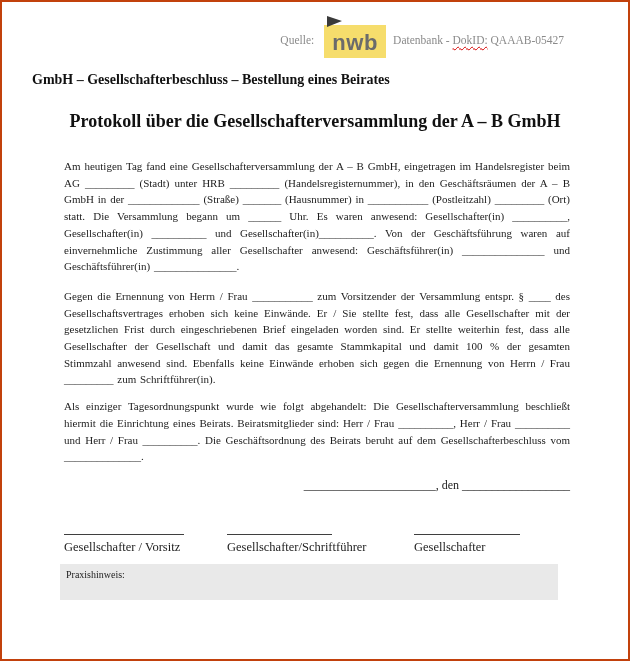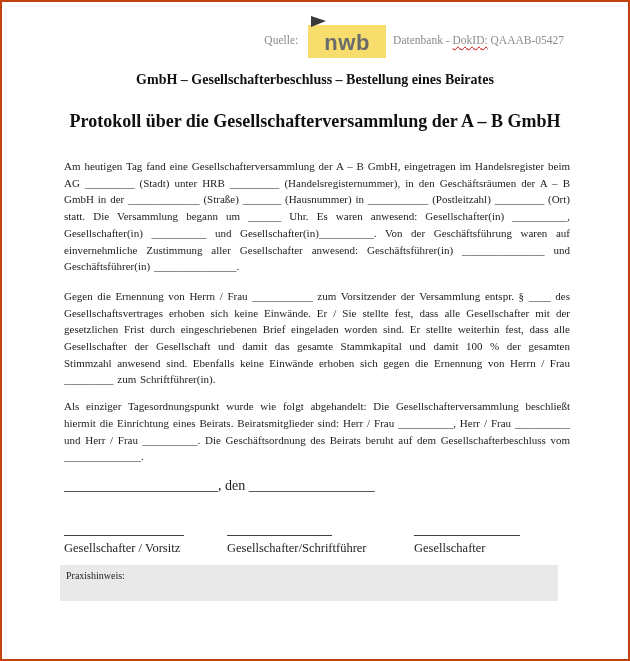--- a/index.html
+++ b/index.html
@@ -22,21 +22,21 @@
     margin:20px 64px 0 0;
     display:flex;
     justify-content:flex-end;
     align-items:center;
     gap:7px;
     height:36px;
   }
   .gray-txt { color:#8a8a8a; font-size:11.5px; white-space:pre; }
   .nwb-logo {
     position:relative;
-    width:78px; height:33px;
+    width:62px; height:33px;
     background:#F6DD6C;
     display:flex; align-items:center; justify-content:center;
     margin-top:3px;
   }
   .nwb-flag {
     position:absolute;
     top:-9px; left:3px;
     width:0; height:0;
     border-top:5px solid transparent;
     border-bottom:6px solid transparent;
@@ -54,21 +54,21 @@
   .misspell {
     text-decoration:underline;
     text-decoration-style:wavy;
     text-decoration-color:#d40000;
     text-decoration-thickness:1px;
     text-underline-offset:2px;
   }
   
   h1.doc-title {
     margin:14px 30px 0;
-    text-align:center;
+    text-align:left;
     font-size:14px;
     font-weight:bold;
     color:#111;
   }
   h2.doc-subtitle {
     margin:23px 30px 0;
     text-align:center;
     font-size:18px;
     font-weight:bold;
     color:#111;
@@ -79,22 +79,23 @@
     margin:10px 0 0;
     text-align:justify;
     font-size:11px;
     line-height:16.7px;
     word-spacing:1px;
   }
   p.first-p { margin-top:26px; }
   p.gap-p { margin-top:13px; }
   .dateline {
     margin:13px 0 5px;
-    font-size:14px;
+    font-size:12px;
     white-space:pre;
+    text-align:right;
   }
   
   .sigs {
     margin-top:41px;
     display:flex;
   }
   .sig-col { flex:none; }
   .sig-line { border-top:1.4px solid #3f3f3f; height:0; width:100%; }
   .sig-label { padding-top:5px; font-size:12.5px; white-space:nowrap; }
   

